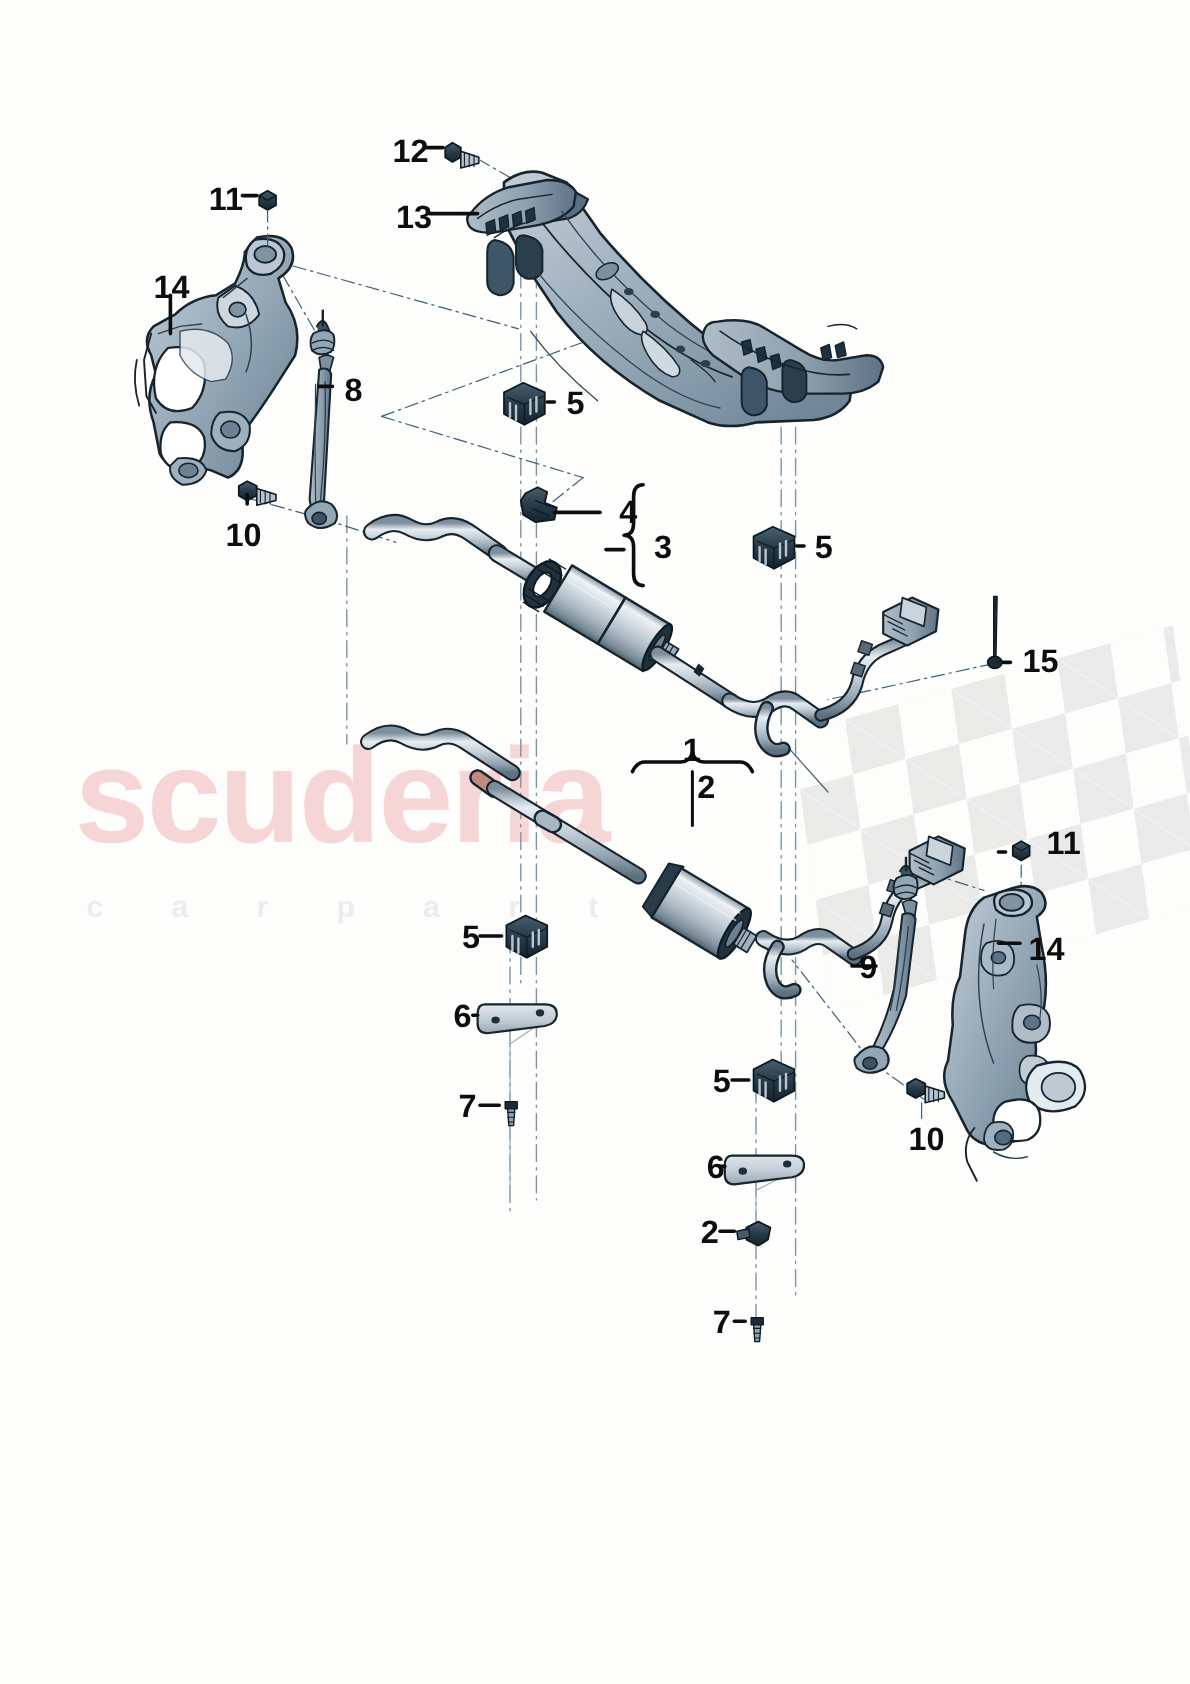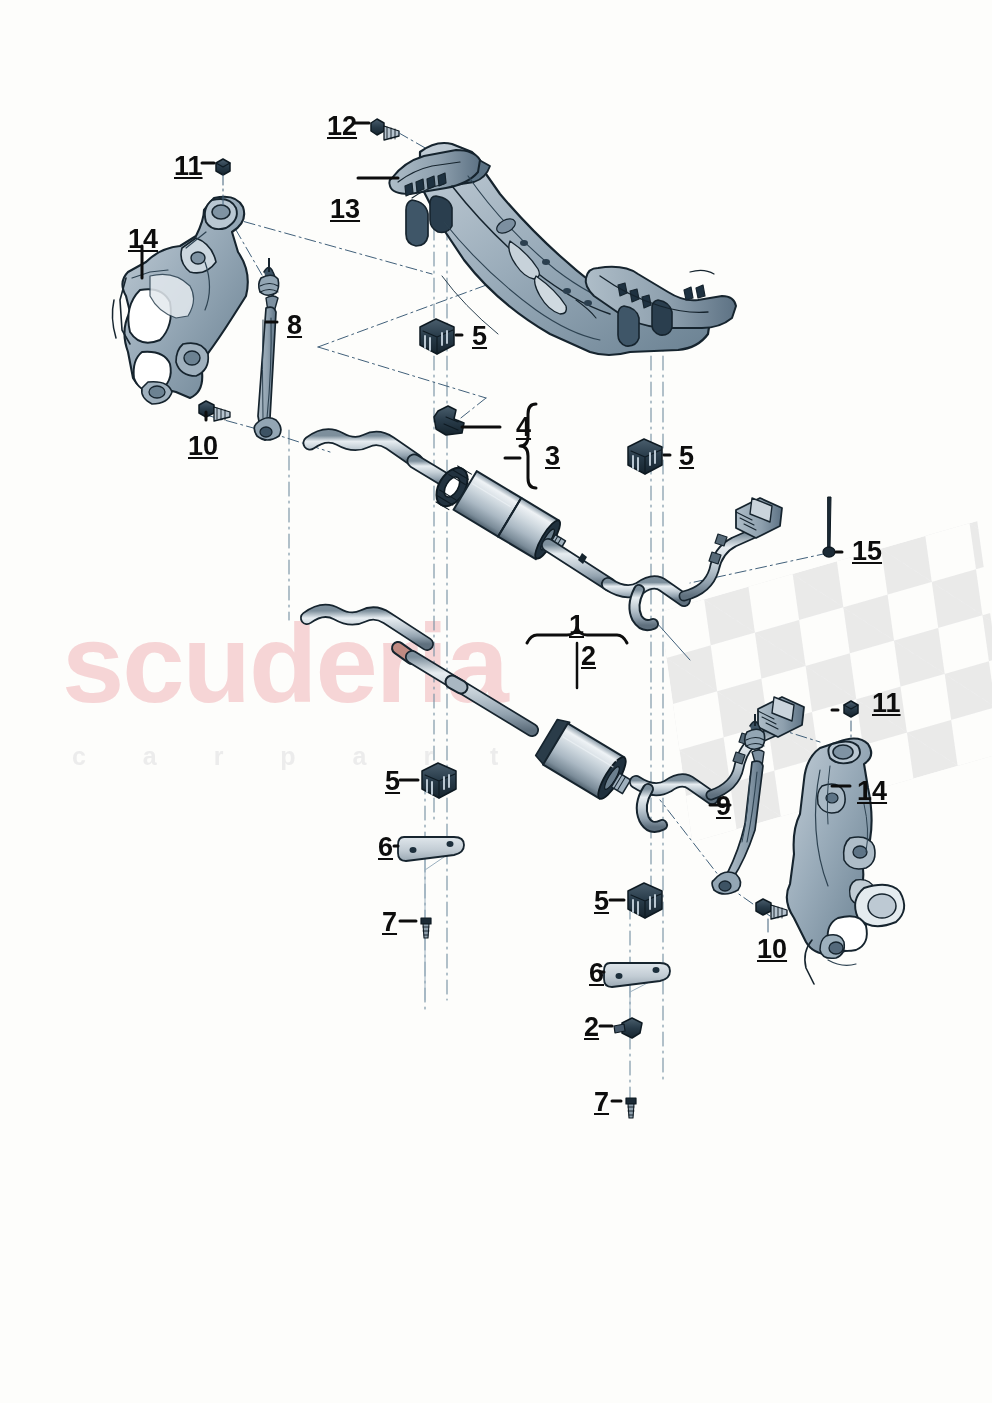--- a/index.html
+++ b/index.html
@@ -65,21 +65,20 @@
   
   .lbl{
     position:absolute;
     z-index:4;
     font-size:27px;
     font-weight:700;
     color:#0d0d0d;
     line-height:1;
     white-space:nowrap;
     font-family:"Liberation Sans", sans-serif;
-    text-decoration:underline;
   }
 </style>
 </head>
 <body>
 
 <div id="sheet">
 
   <div id="watermark">
     <div class="wm-flag"></div>
     <div class="wm-brand">scuderia</div>
@@ -494,21 +493,21 @@
         <path d="M142 246 L142 278"></path>
         <path d="M277 322 L277 322"></path>
         <path d="M206 420 L206 412"></path>
       </g>
       <path d="M275 322 L266 322" stroke="#0d0d0d" stroke-width="3" fill="none"></path>
     </g>
   </svg>
 
   <div class="lbl" style="left:174px;top:153px;">11</div>
   <div class="lbl" style="left:327px;top:113px;">12</div>
-  <div class="lbl" style="left:330px;top:168px;margin-top:28px;">13</div>
+  <div class="lbl" style="left:330px;top:168px;">13</div>
   <div class="lbl" style="left:128px;top:226px;">14</div>
   <div class="lbl" style="left:287px;top:312px;">8</div>
   <div class="lbl" style="left:472px;top:323px;">5</div>
   <div class="lbl" style="left:188px;top:433px;">10</div>
   <div class="lbl" style="left:516px;top:414px;">4</div>
   <div class="lbl" style="left:545px;top:443px;">3</div>
   <div class="lbl" style="left:679px;top:443px;">5</div>
   <div class="lbl" style="left:852px;top:538px;text-align:center;">15</div>
   <div class="lbl" style="left:569px;top:612px;">1</div>
   <div class="lbl" style="left:581px;top:643px;">2</div>

